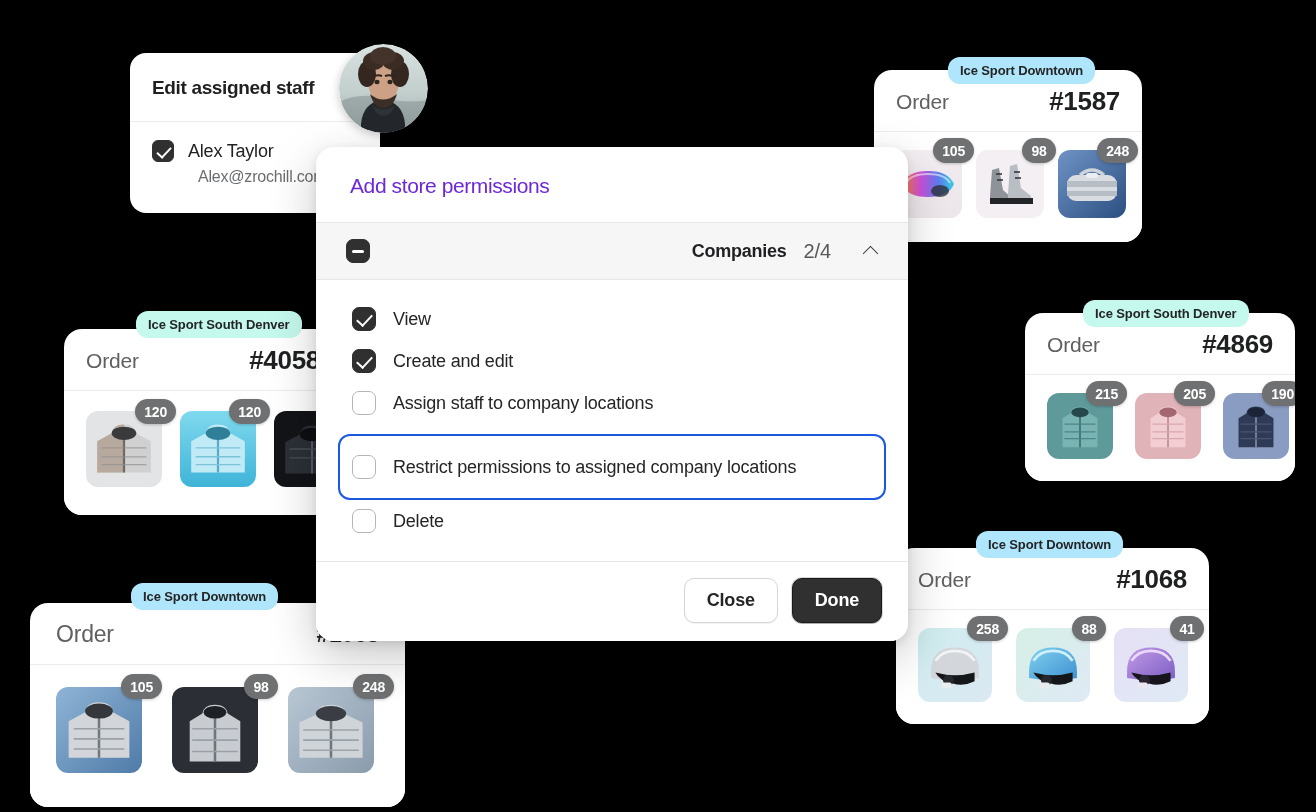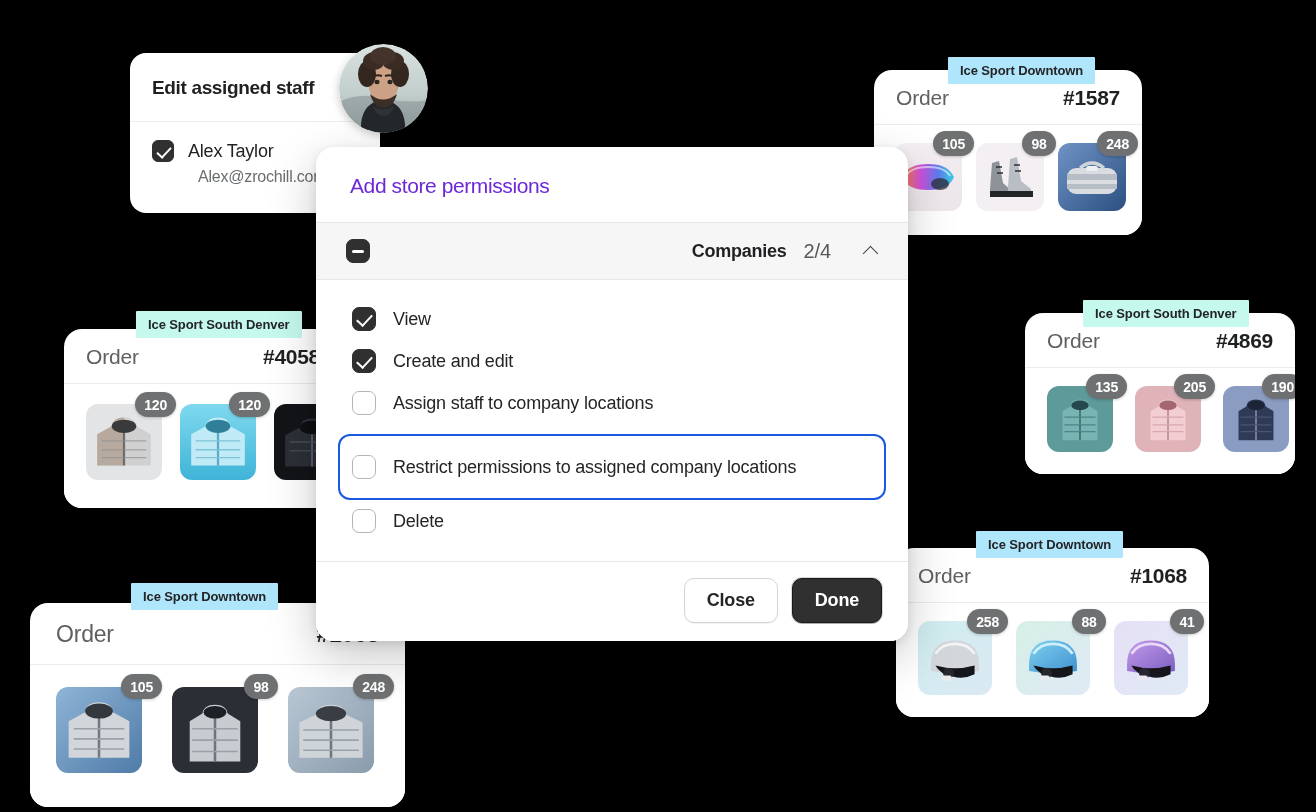--- a/index.html
+++ b/index.html
@@ -36,21 +36,21 @@
     justify-content: space-between;
     padding: 16px 22px 14px 22px;
     border-bottom: 1px solid #ececec;
   }
   .order-label {
     font-size: 21px;
     color: #5f6061;
     letter-spacing: -0.2px;
   }
   .order-number {
-    font-size: 21px;
+    font-size: 26px;
     font-weight: 700;
     color: #1f2021;
     letter-spacing: -0.3px;
   }
   .order-body {
     display: flex;
     gap: 12px;
     padding: 18px 22px 22px 22px;
     background: #ffffff;
   }
@@ -78,21 +78,21 @@
     align-items: center;
     justify-content: center;
     box-shadow: 0 1px 3px rgba(0,0,0,0.2);
     letter-spacing: -0.2px;
   }
 
   
   .loc-pill {
     position: absolute;
     padding: 6px 12px;
-    border-radius: 1px;
+    border-radius: 12px;
     font-size: 13px;
     font-weight: 700;
     color: #242526;
     white-space: nowrap;
     letter-spacing: -0.1px;
     z-index: 5;
   }
 
   
   #card-order-1587 { left: 874px; top: 70px;  width: 268px; }
@@ -464,21 +464,21 @@
       <div class="thumb-wrap">
         <div class="thumb">
           <svg class="pimg" viewBox="0 0 68 68">
             <rect width="68" height="68" fill="#5e9a9a"></rect>
             <path d="M34 14 q-9 0 -10 7 l-8 5 l0 30 l36 0 l0 -30 l-8 -5 q-1 -7 -10 -7z" fill="#79b3b2"></path>
             <path d="M34 21 l0 35" stroke="#3d7173" stroke-width="1.8"></path>
             <path d="M18 32 l32 0 M18 40 l32 0 M18 47 l32 0" stroke="#4d8588" stroke-width="1.2"></path>
             <ellipse cx="34" cy="20" rx="9" ry="5" fill="#25484c"></ellipse>
           </svg>
         </div>
-        <div class="qty-badge">135</div>
+        <div class="qty-badge">215</div>
       </div>
       <div class="thumb-wrap">
         <div class="thumb">
           <svg class="pimg" viewBox="0 0 68 68">
             <rect width="68" height="68" fill="#e0b3b9"></rect>
             <path d="M34 14 q-9 0 -10 7 l-8 5 l0 30 l36 0 l0 -30 l-8 -5 q-1 -7 -10 -7z" fill="#f2cdd2"></path>
             <path d="M34 21 l0 35" stroke="#c08e96" stroke-width="1.8"></path>
             <path d="M18 32 l32 0 M18 40 l32 0 M18 47 l32 0" stroke="#d7a8b0" stroke-width="1.2"></path>
             <ellipse cx="34" cy="20" rx="9" ry="5" fill="#a4666f"></ellipse>
           </svg>

